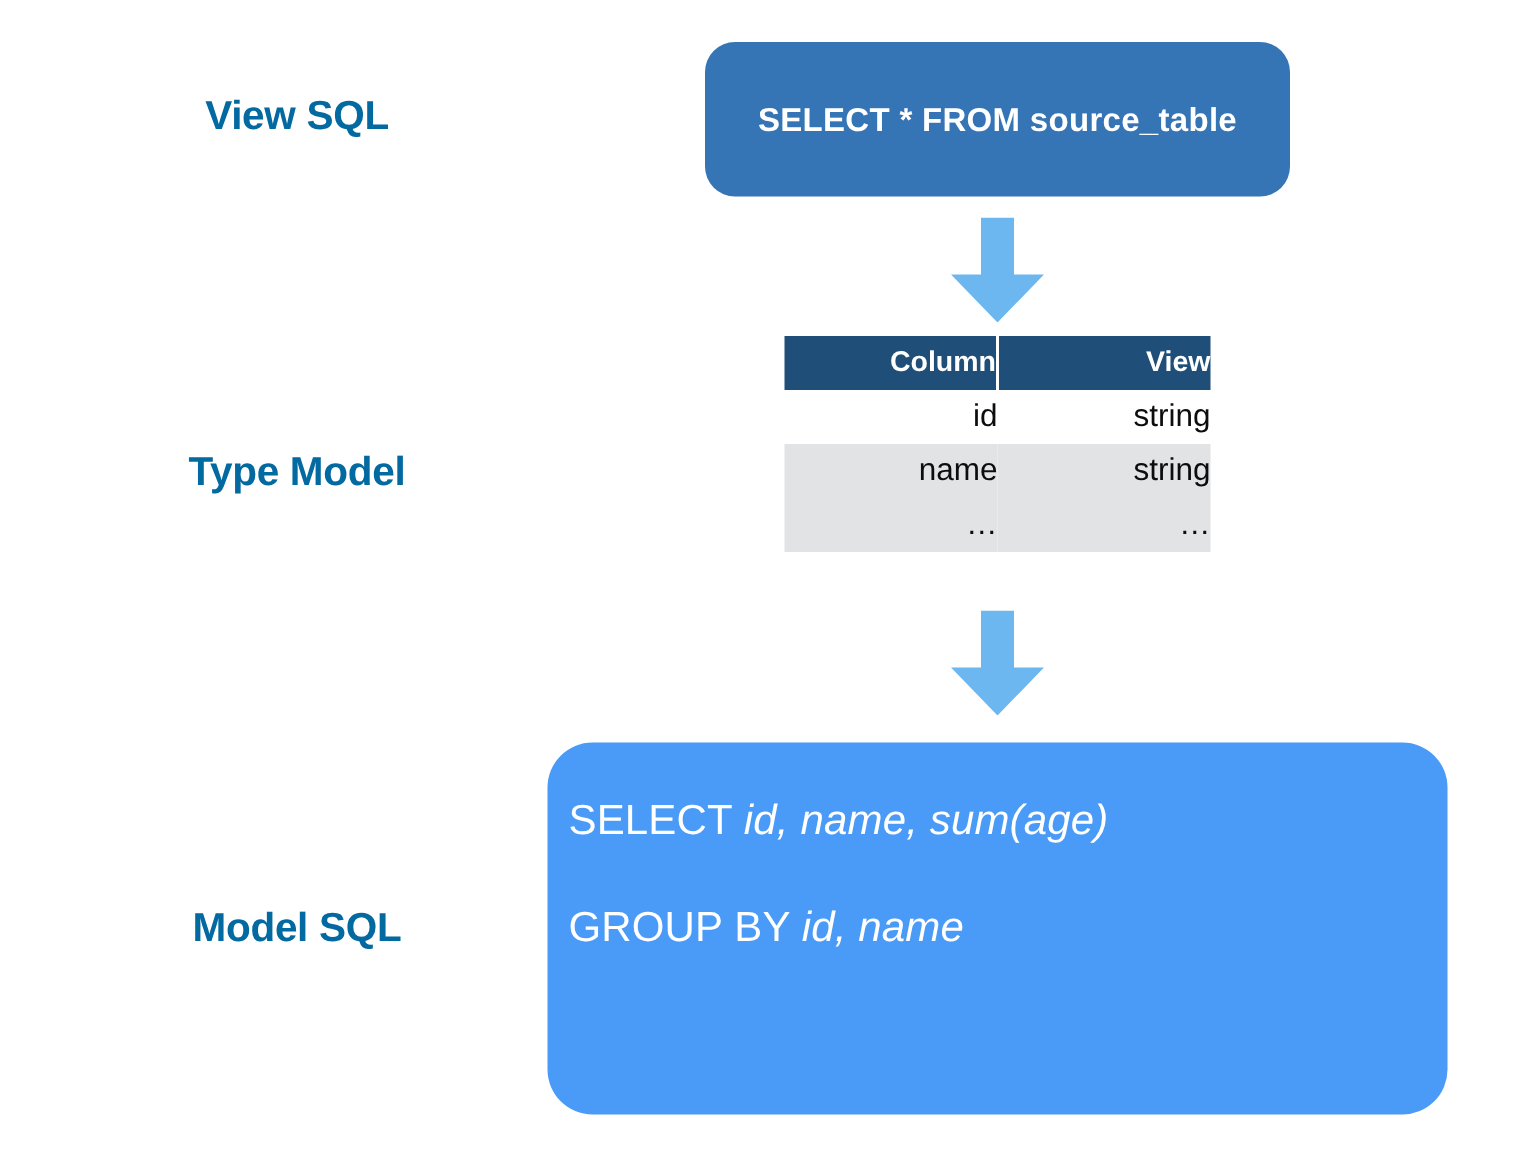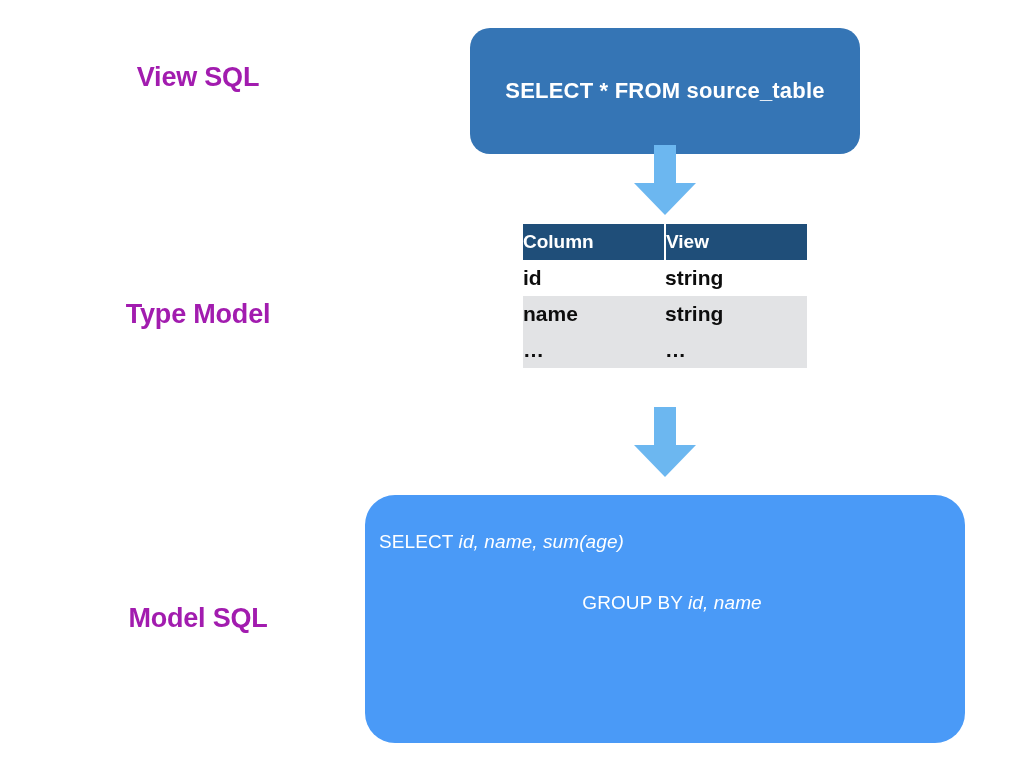--- a/index.html
+++ b/index.html
@@ -19,38 +19,38 @@
     position: relative;
     width: 1024px;
     height: 768px;
   }
 
   
   .row-label {
     position: absolute;
     font-weight: bold;
     font-size: 27px;
-    color: #a21caf;
+    color: #0369a1;
     letter-spacing: -0.2px;
     white-space: nowrap;
     text-align: center;
     width: 300px;
     left: 48px;
   }
   .row-label.view-sql    { top: 62px; }
   .row-label.view-model  { top: 299px; }
   .row-label.widget-sql  { top: 603px; }
 
   
   .view-sql-box {
     position: absolute;
     left: 470px;
     top: 28px;
     width: 390px;
-    height: 126px;
+    height: 103px;
     background: #3575b5;
     border-radius: 20px;
     display: flex;
     align-items: center;
     justify-content: center;
   }
   .view-sql-text {
     color: #ffffff;
     font-size: 22px;
     font-weight: bold;
@@ -75,36 +75,36 @@
     top: 224px;
     width: 284px;
     border-collapse: collapse;
     table-layout: fixed;
   }
   .schema-table th,
   .schema-table td {
     height: 24px;
     line-height: 36px;
     padding: 0;
-    text-align: left;
+    text-align: right;
     font-size: 21px;
     width: 50%;
   }
   .schema-table thead th {
     background: #1f4e79;
     color: #ffffff;
     font-weight: bold;
     font-size: 19px;
   }
   .schema-table thead th.col-head-column {
     border-right: 2px solid #ffffff;
   }
   .schema-table tbody td {
     color: #0d0d0d;
-    font-weight: bold;
+    font-weight: normal;
   }
   .schema-table tbody tr.odd-row td {
     background: #ffffff;
   }
   .schema-table tbody tr.even-row td {
     background: #e2e3e5;
     margin-left: 20px;
   }
 
   
@@ -114,26 +114,26 @@
     top: 495px;
     width: 600px;
     height: 248px;
     background: #4a9af7;
     border-radius: 30px;
     padding: 36px 0 0 14px;
     box-sizing: border-box;
   }
   .sql-line {
     color: #ffffff;
-    font-size: 19px;
+    font-size: 28px;
     white-space: nowrap;
     margin-bottom: 39px;
     letter-spacing: 0.1px;
   }
-  .sql-line:last-child { margin-bottom: 0; text-align: center; }
+  .sql-line:last-child { margin-bottom: 0; }
   .sql-kw    { font-weight: normal; font-style: normal; }
   .sql-ital  { font-style: italic; font-weight: normal; }
   .sql-bold  { font-weight: bold;  font-style: normal; }
 </style>
 </head>
 <body>
 
 <div class="stage">
 
   <div class="row-label view-sql">View SQL</div>

